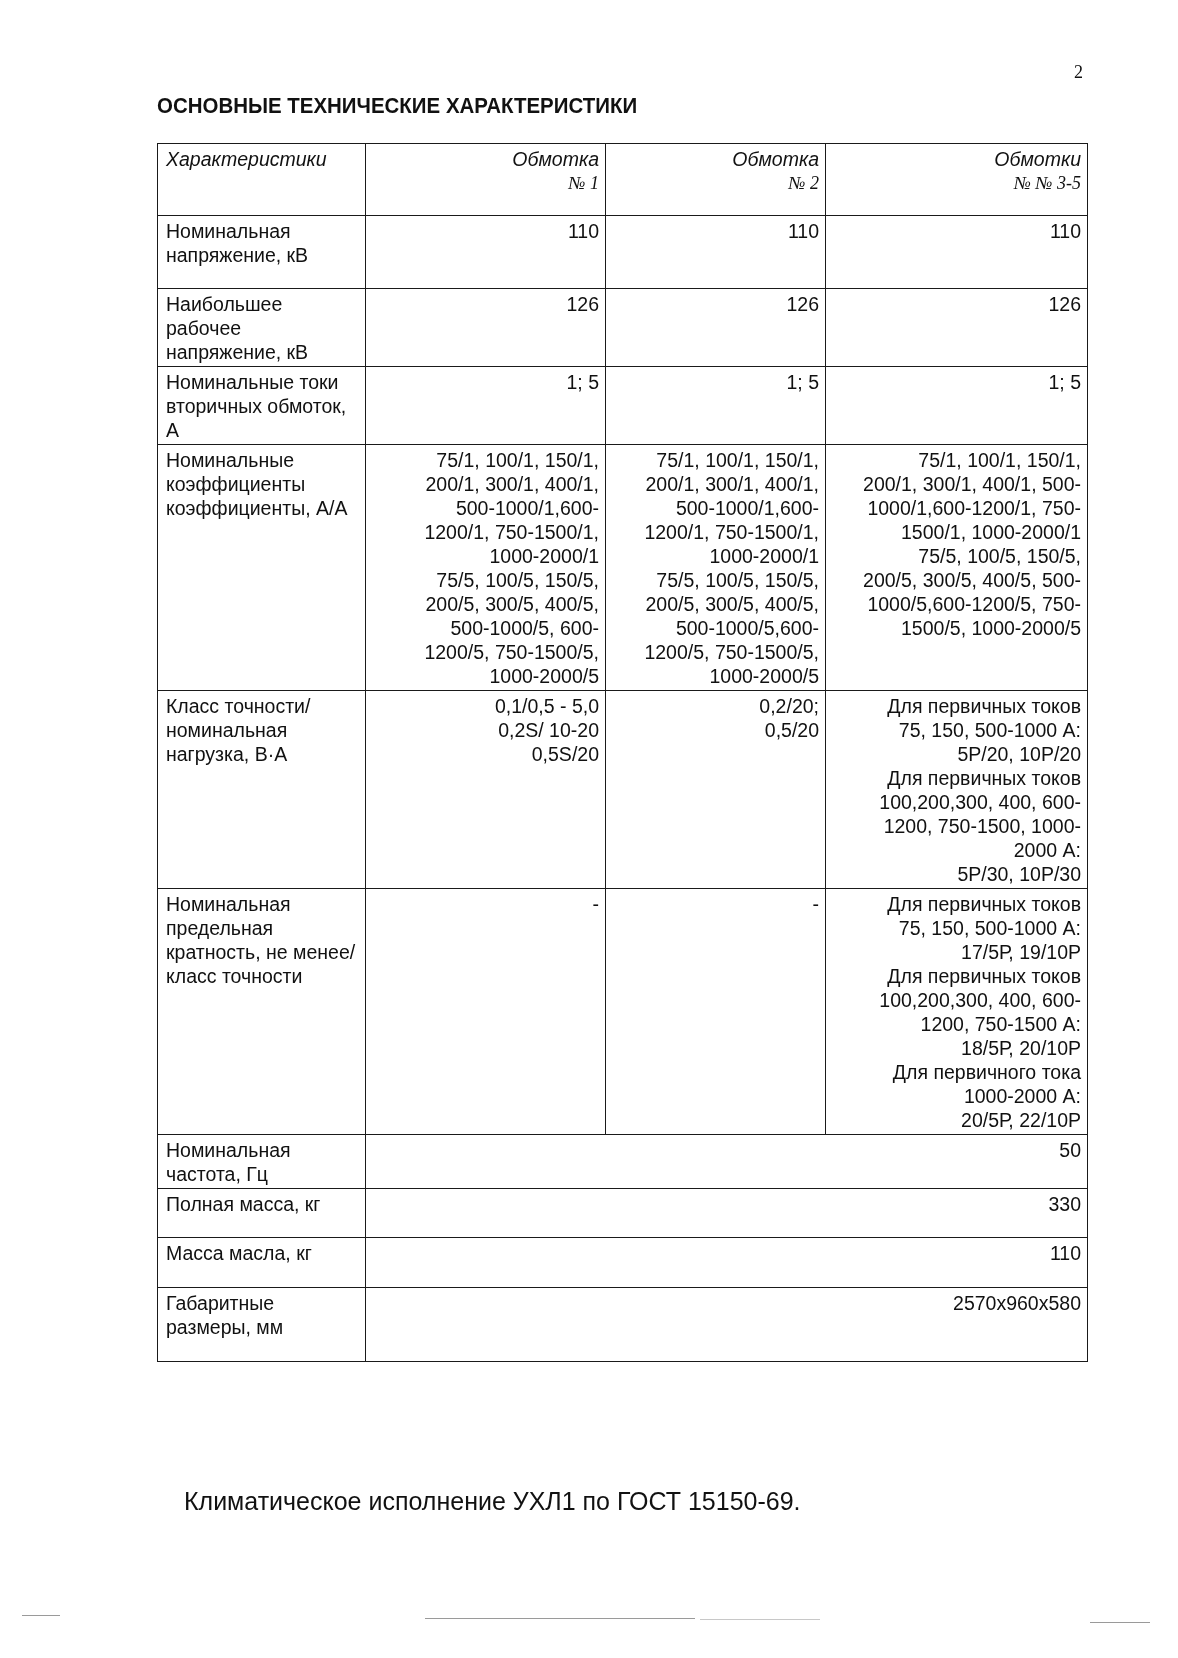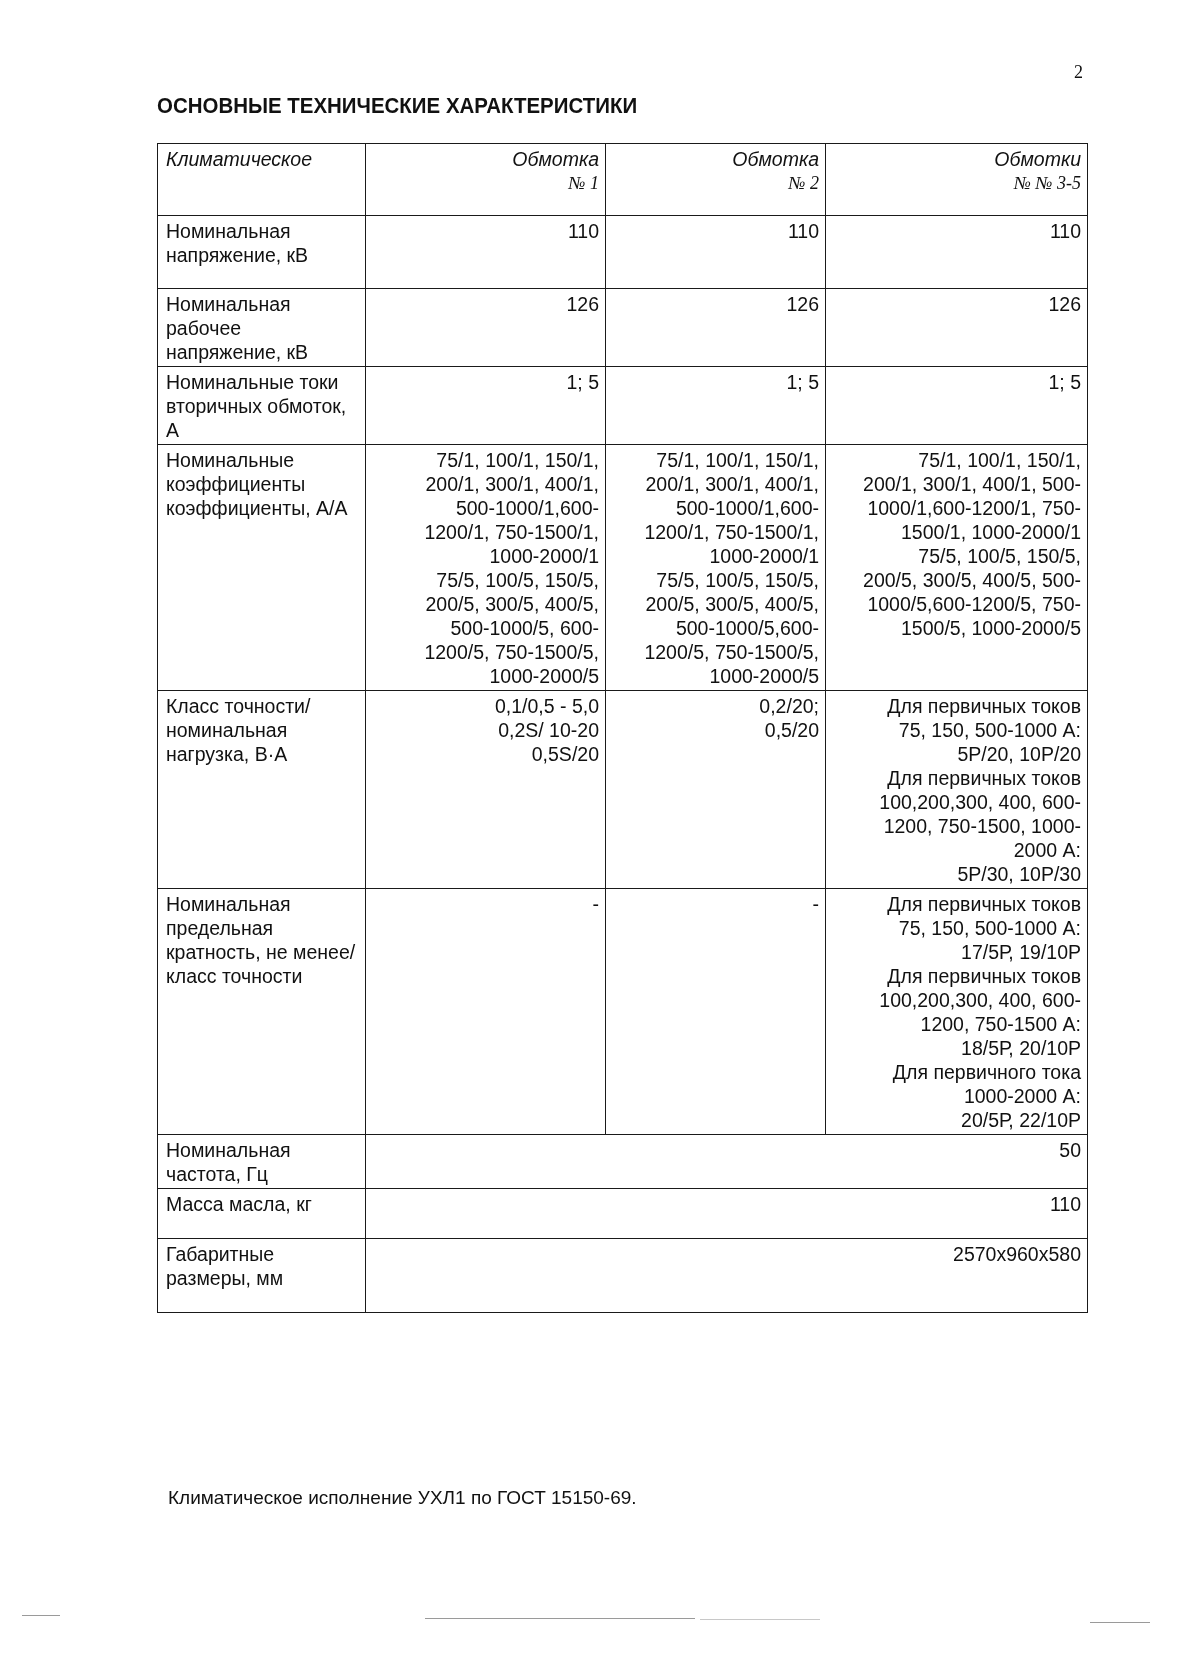--- a/index.html
+++ b/index.html
@@ -29,41 +29,41 @@
   td.hdr.first { text-align: left; }
   .hdr-num {
     font-family: "Liberation Serif", "DejaVu Serif", serif;
     font-style: italic; font-size: 18px; display: block;
   }
   td.center { text-align: right; }
   td.vmid { vertical-align: middle; }
   td.vbot { vertical-align: bottom; }
   .ml { white-space: pre-line; text-align: right; }
   .footer-note {
-    position: absolute; left: 168px; top: 1487px; font-size: 19px;
+    position: absolute; left: 184px; top: 1487px; font-size: 25px;
   }
   .scan-mark { position: absolute; height: 1px; background: #9a9a9a; }
 </style>
 </head>
 <body>
 
 <div class="page-number">2</div>
 <div class="title">ОСНОВНЫЕ ТЕХНИЧЕСКИЕ ХАРАКТЕРИСТИКИ</div>
 
 <table class="specs">
   <colgroup>
     <col style="width:208px">
     <col style="width:240px">
     <col style="width:220px">
     <col style="width:262px">
   </colgroup>
   <tbody>
       <tr style="height:72px">
     <td class="hdr first">
-      <span>Климатическое</span>
+      <span>Характеристики</span>
     </td>
     <td class="hdr">
       <span>Обмотка</span>
       <span class="hdr-num">№ 1</span>
     </td>
     <td class="hdr">
       <span>Обмотка</span>
       <span class="hdr-num">№ 2</span>
     </td>
     <td class="hdr">
@@ -73,21 +73,21 @@
   </tr>
 
   <tr style="height:73px">
     <td>Номинальная напряжение, кВ</td>
     <td class="center">110</td>
     <td class="center">110</td>
     <td class="center">110</td>
   </tr>
 
   <tr style="height:72px">
-    <td>Номинальная рабочее напряжение, кВ</td>
+    <td>Наибольшее рабочее напряжение, кВ</td>
     <td class="center">126</td>
     <td class="center">126</td>
     <td class="center">126</td>
   </tr>
 
   <tr style="height:72px">
     <td>Номинальные токи вторичных обмоток, А</td>
     <td class="center">1; 5</td>
     <td class="center">1; 5</td>
     <td class="center">1; 5</td>
@@ -157,20 +157,24 @@
 Для первичного тока
 1000-2000 А:
 20/5Р, 22/10Р</td>
   </tr>
 
   <tr style="height:52px">
     <td>Номинальная частота, Гц</td>
     <td colspan="3" class="center vbot">50</td>
   </tr>
 
+  <tr style="height:49px">
+    <td>Полная масса, кг</td>
+    <td colspan="3" class="center">330</td>
+  </tr>
 
   <tr style="height:50px">
     <td>Масса масла, кг</td>
     <td colspan="3" class="center">110</td>
   </tr>
 
   <tr style="height:74px">
     <td>Габаритные размеры, мм</td>
     <td colspan="3" class="center">2570х960х580</td>
   </tr>

